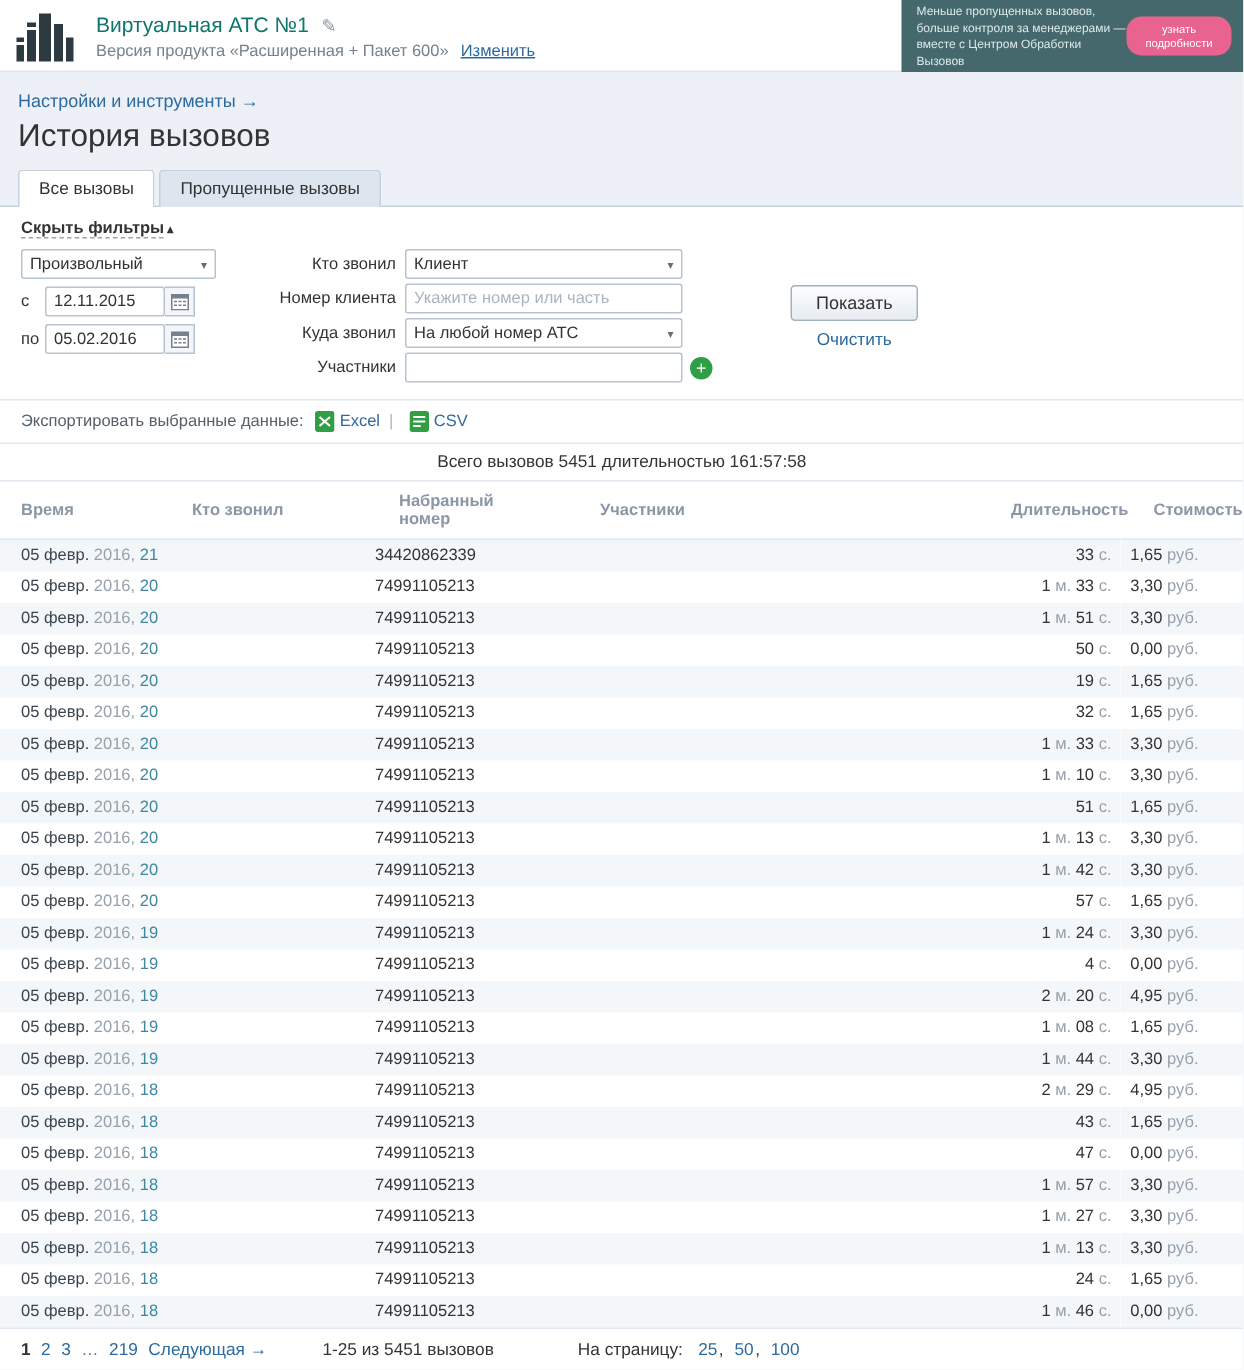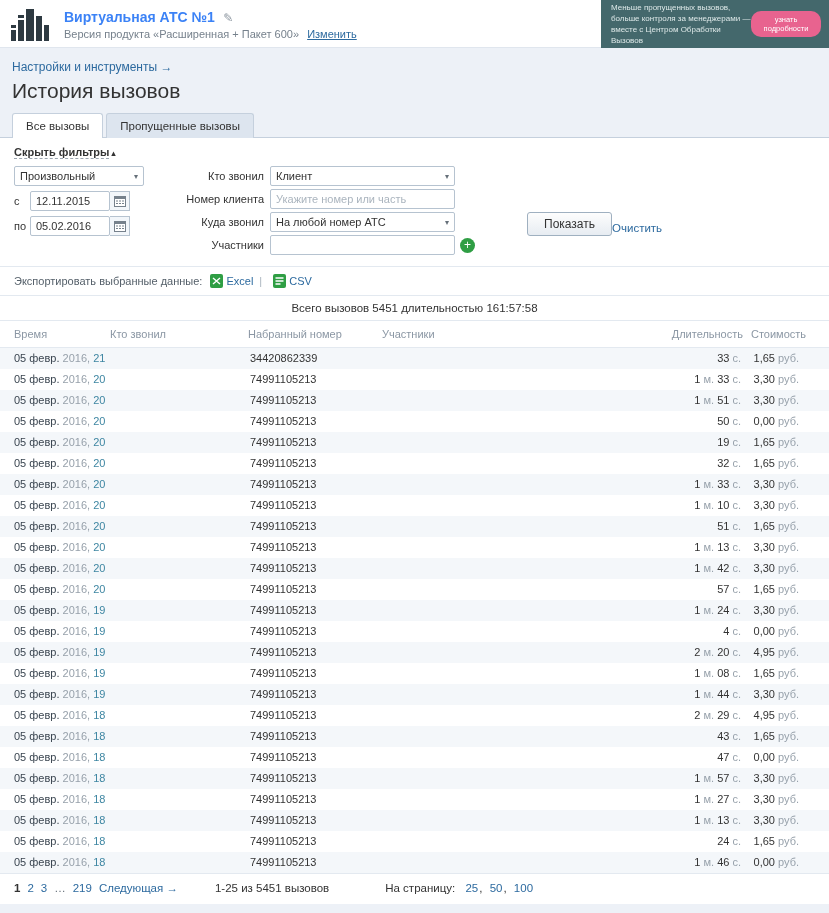--- a/index.html
+++ b/index.html
@@ -8,21 +8,21 @@
   }
   *{box-sizing:border-box;}
   html,body{margin:0;padding:0;}
   body{font-family:"Liberation Sans",sans-serif;background:#edf1f7;color:#333;}
   .page{width:829px;height:913px;position:relative;background:#edf1f7;overflow:hidden;}
 
   
   .topbar{height:48px;background:#fff;border-bottom:1px solid #e0e6ee;display:flex;align-items:center;position:relative;}
   .logo{margin:0 12px 0 10px;display:flex;align-items:flex-end;}
   .title-block{display:flex;flex-direction:column;gap:2px;}
-  .app-title{font-size:14px;font-weight:bold;color:#3b82f6;}
+  .app-title{font-size:14px;font-weight:normal;color:#0f766e;}
   .edit{color:#8a949e;font-size:12px;margin-left:4px;cursor:pointer;}
   .version{font-size:11px;color:#76818c;}
   .version a{color:var(--link);text-decoration:underline;margin-left:5px;cursor:pointer;}
   .banner{position:absolute;right:0;top:0;height:48px;width:228px;background:var(--banner);display:flex;align-items:center;padding:0 8px 0 10px;}
   .banner-text{font-size:8px;line-height:11px;color:#dde8e8;flex:1;}
   .cta{background:var(--cta);color:#fff;font-size:7.5px;line-height:9px;text-align:center;border-radius:10px;padding:4px 7px;width:70px;cursor:pointer;}
 
   
   .breadcrumb{margin:12px 0 0 12px;font-size:12px;}
   .breadcrumb a{color:var(--link);text-decoration:none;cursor:pointer;}
@@ -50,33 +50,33 @@
   .fcol-left .select{width:130px;margin-bottom:5px;}
   .date-row{display:flex;align-items:center;margin-bottom:5px;}
   .date-row .lbl{width:16px;font-size:11px;}
   .date-row input{width:80px;}
   .cal{width:20px;height:20px;border:1px solid #b6c3d0;border-left:none;background:#f2f6fa;display:flex;align-items:center;justify-content:center;cursor:pointer;}
   .fcol-mid{margin-left:14px;}
   .frow{display:flex;align-items:center;margin-bottom:3px;}
   .frow .flabel{width:84px;text-align:right;font-size:11px;margin-right:6px;}
   .frow .select,.frow input{width:185px;}
   .plus{width:15px;height:15px;border-radius:50%;background:var(--green);color:#fff;font-size:12px;line-height:15px;text-align:center;margin-left:5px;cursor:pointer;}
-  .fcol-right{margin-left:52px;padding-top:24px;display:flex;align-items:center;}
+  .fcol-right{margin-left:52px;padding-top:24px;display:flex;flex-direction:column;align-items:center;}
   .btn{height:24px;padding:0 16px;font-size:12px;color:#333;background:linear-gradient(#fdfdfd,#e7ecf2);border:1px solid #9fb0c0;border-radius:3px;cursor:pointer;font-family:inherit;}
   .clear-link{margin-top:7px;font-size:11.5px;color:var(--link);text-decoration:none;cursor:pointer;}
 
   .export-row{border-top:1px solid var(--softline);padding:7px 14px;display:flex;align-items:center;font-size:11px;color:#55606a;}
   .export-row a{color:var(--link);text-decoration:none;margin:0 3px;cursor:pointer;}
   .export-row .sep{color:#aab4be;margin:0 3px;}
   .export-row svg{margin-left:8px;vertical-align:middle;}
 
   .summary{border-top:1px solid var(--softline);padding:6px;text-align:center;font-size:11.5px;color:#333;}
 
   table{width:100%;border-collapse:collapse;table-layout:fixed;font-size:11px;}
-  thead th{font-weight:400;color:#8b97a4;text-align:left;padding:7px 4px;border-top:1px solid var(--softline);border-bottom:1px solid var(--softline);}
+  thead th{font-weight:700;color:#8b97a4;text-align:left;padding:7px 22px;border-top:1px solid var(--softline);border-bottom:1px solid var(--softline);}
   thead th:first-child{padding-left:14px;}
   thead th.num{text-align:right;}
   thead th:last-child{padding-right:30px;}
   tbody td{padding:4px 6px;height:21px;white-space:nowrap;overflow:hidden;}
   tbody td:first-child{padding-left:14px;}
   tbody td.num{text-align:right;}
   tbody td:last-child{padding-right:30px;}
   tbody tr:nth-child(odd){background:#f4f7fa;}
   .c-date{color:#3a4550;}
   .c-year{color:var(--unit);}

